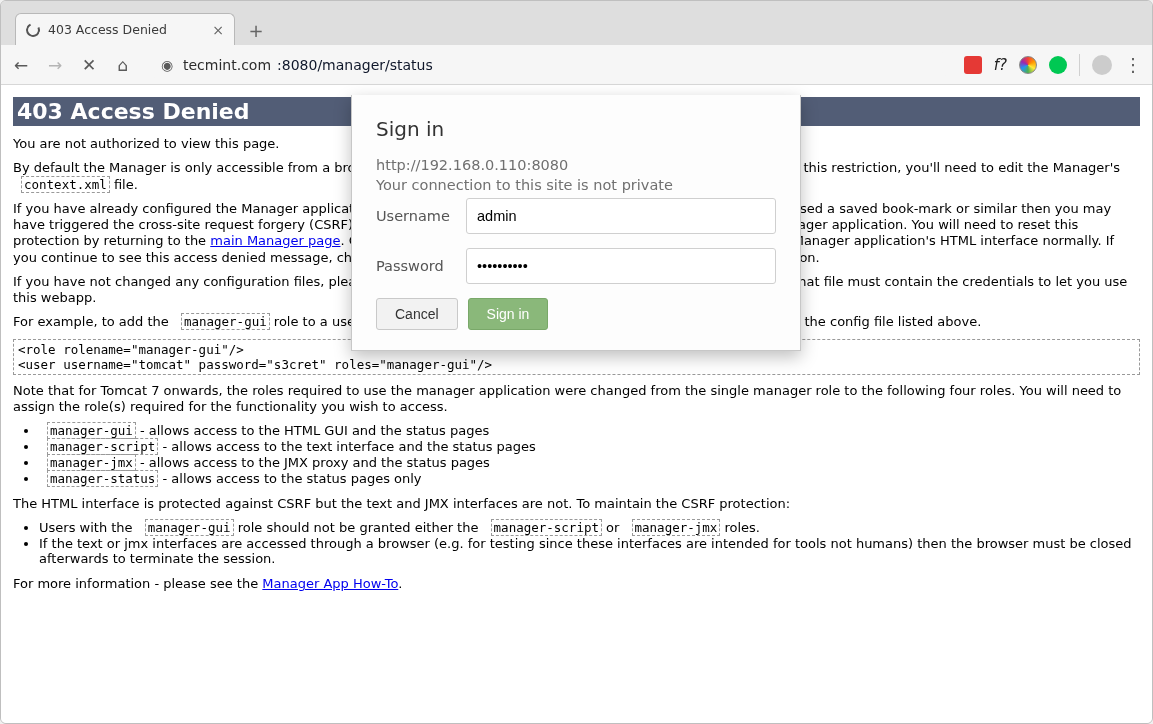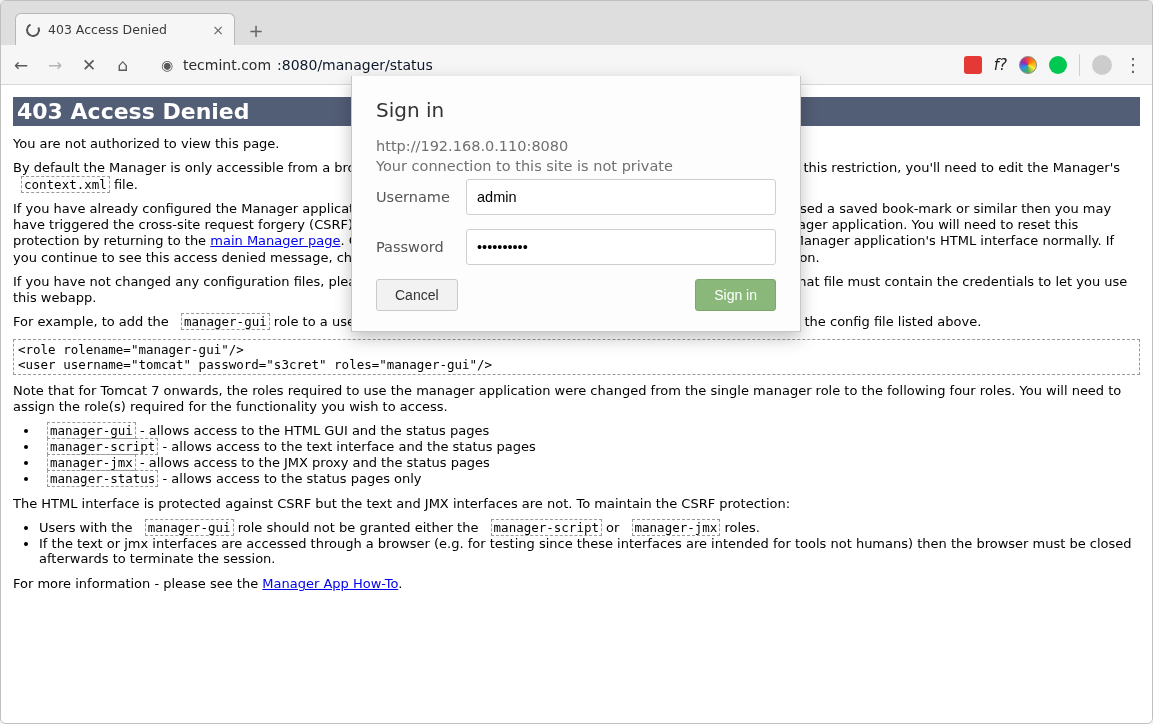--- a/index.html
+++ b/index.html
@@ -143,21 +143,21 @@
     padding: 2px 4px;
     white-space: pre;
     margin: 6px 0;
   }
   ul.roles, ul.notes { margin: 4px 0 10px 26px; padding: 0; }
   ul.roles li, ul.notes li { margin: 1px 0; font-size: 13px; }
 
   
   .dialog {
     position: absolute;
-    top: 75px;
+    top: 94px;
     left: 350px;
     width: 450px;
     background: #fdfdfd;
     border: 1px solid #c7c7c7;
     border-top: none;
     box-shadow: 0 6px 16px rgba(0,0,0,.25);
     padding: 22px 24px 20px 24px;
     font-size: 14px;
     color: #333;
   }
@@ -166,21 +166,21 @@
   .dialog .dlg-warn   { color: #707070; font-size: 14.5px; margin-bottom: 5px; }
   .dlg-row { display:flex; align-items:center; margin-bottom: 14px; }
   .dlg-row label { width: 90px; color:#555; font-size:14.5px; }
   .dlg-row input {
     flex:1; height: 36px;
     border:1px solid #cfcfcf; border-radius:3px;
     padding: 0 10px; font-size:14.5px;
     background:#fff;
     outline: none;
   }
-  .dlg-buttons { display:flex; justify-content:space-between; gap:10px; margin-top: 10px; }
+  .dlg-buttons { display:flex; justify-content:flex-start; gap:10px; margin-top: 10px; }
   .btn {
     height: 32px; padding: 0 18px;
     border-radius: 3px; font-size: 14px;
     cursor: pointer;
   }
   .btn-cancel {
     background: #f2f2f2; border:1px solid #c9c9c9; color:#333;
   }
   .btn-signin {
     background: #8ab87a; border:1px solid #79a869; color:#fff;

